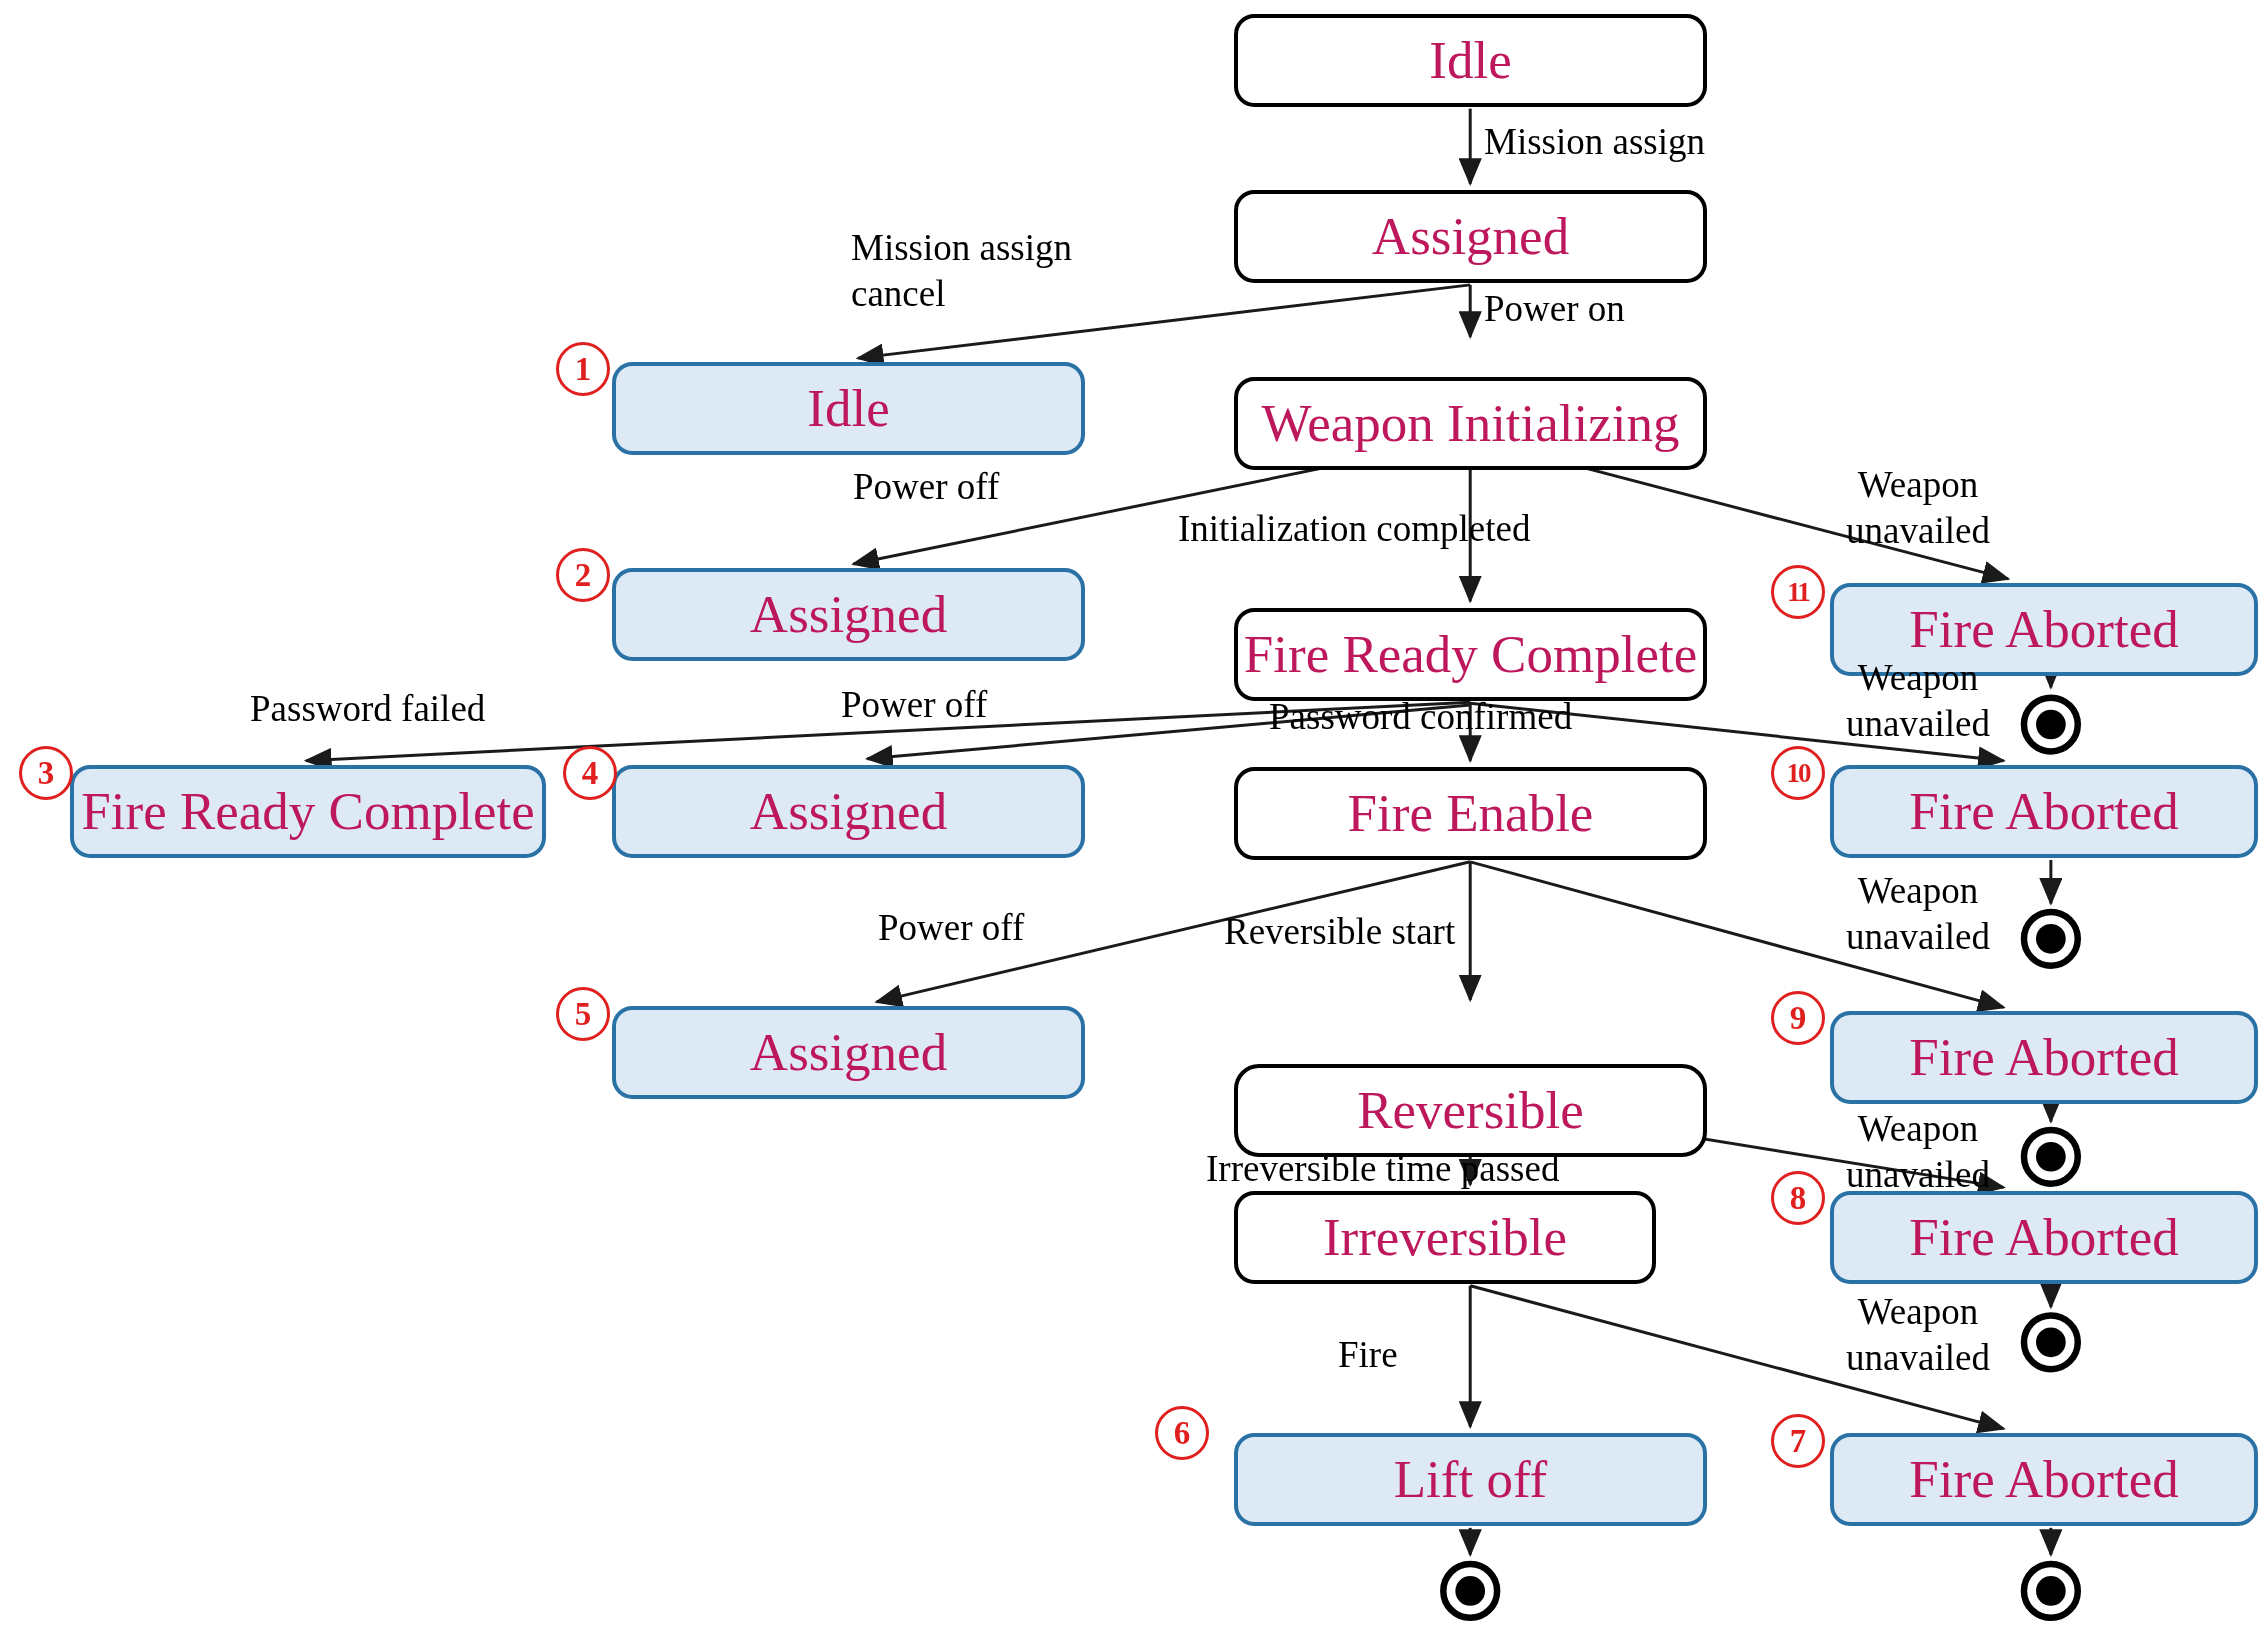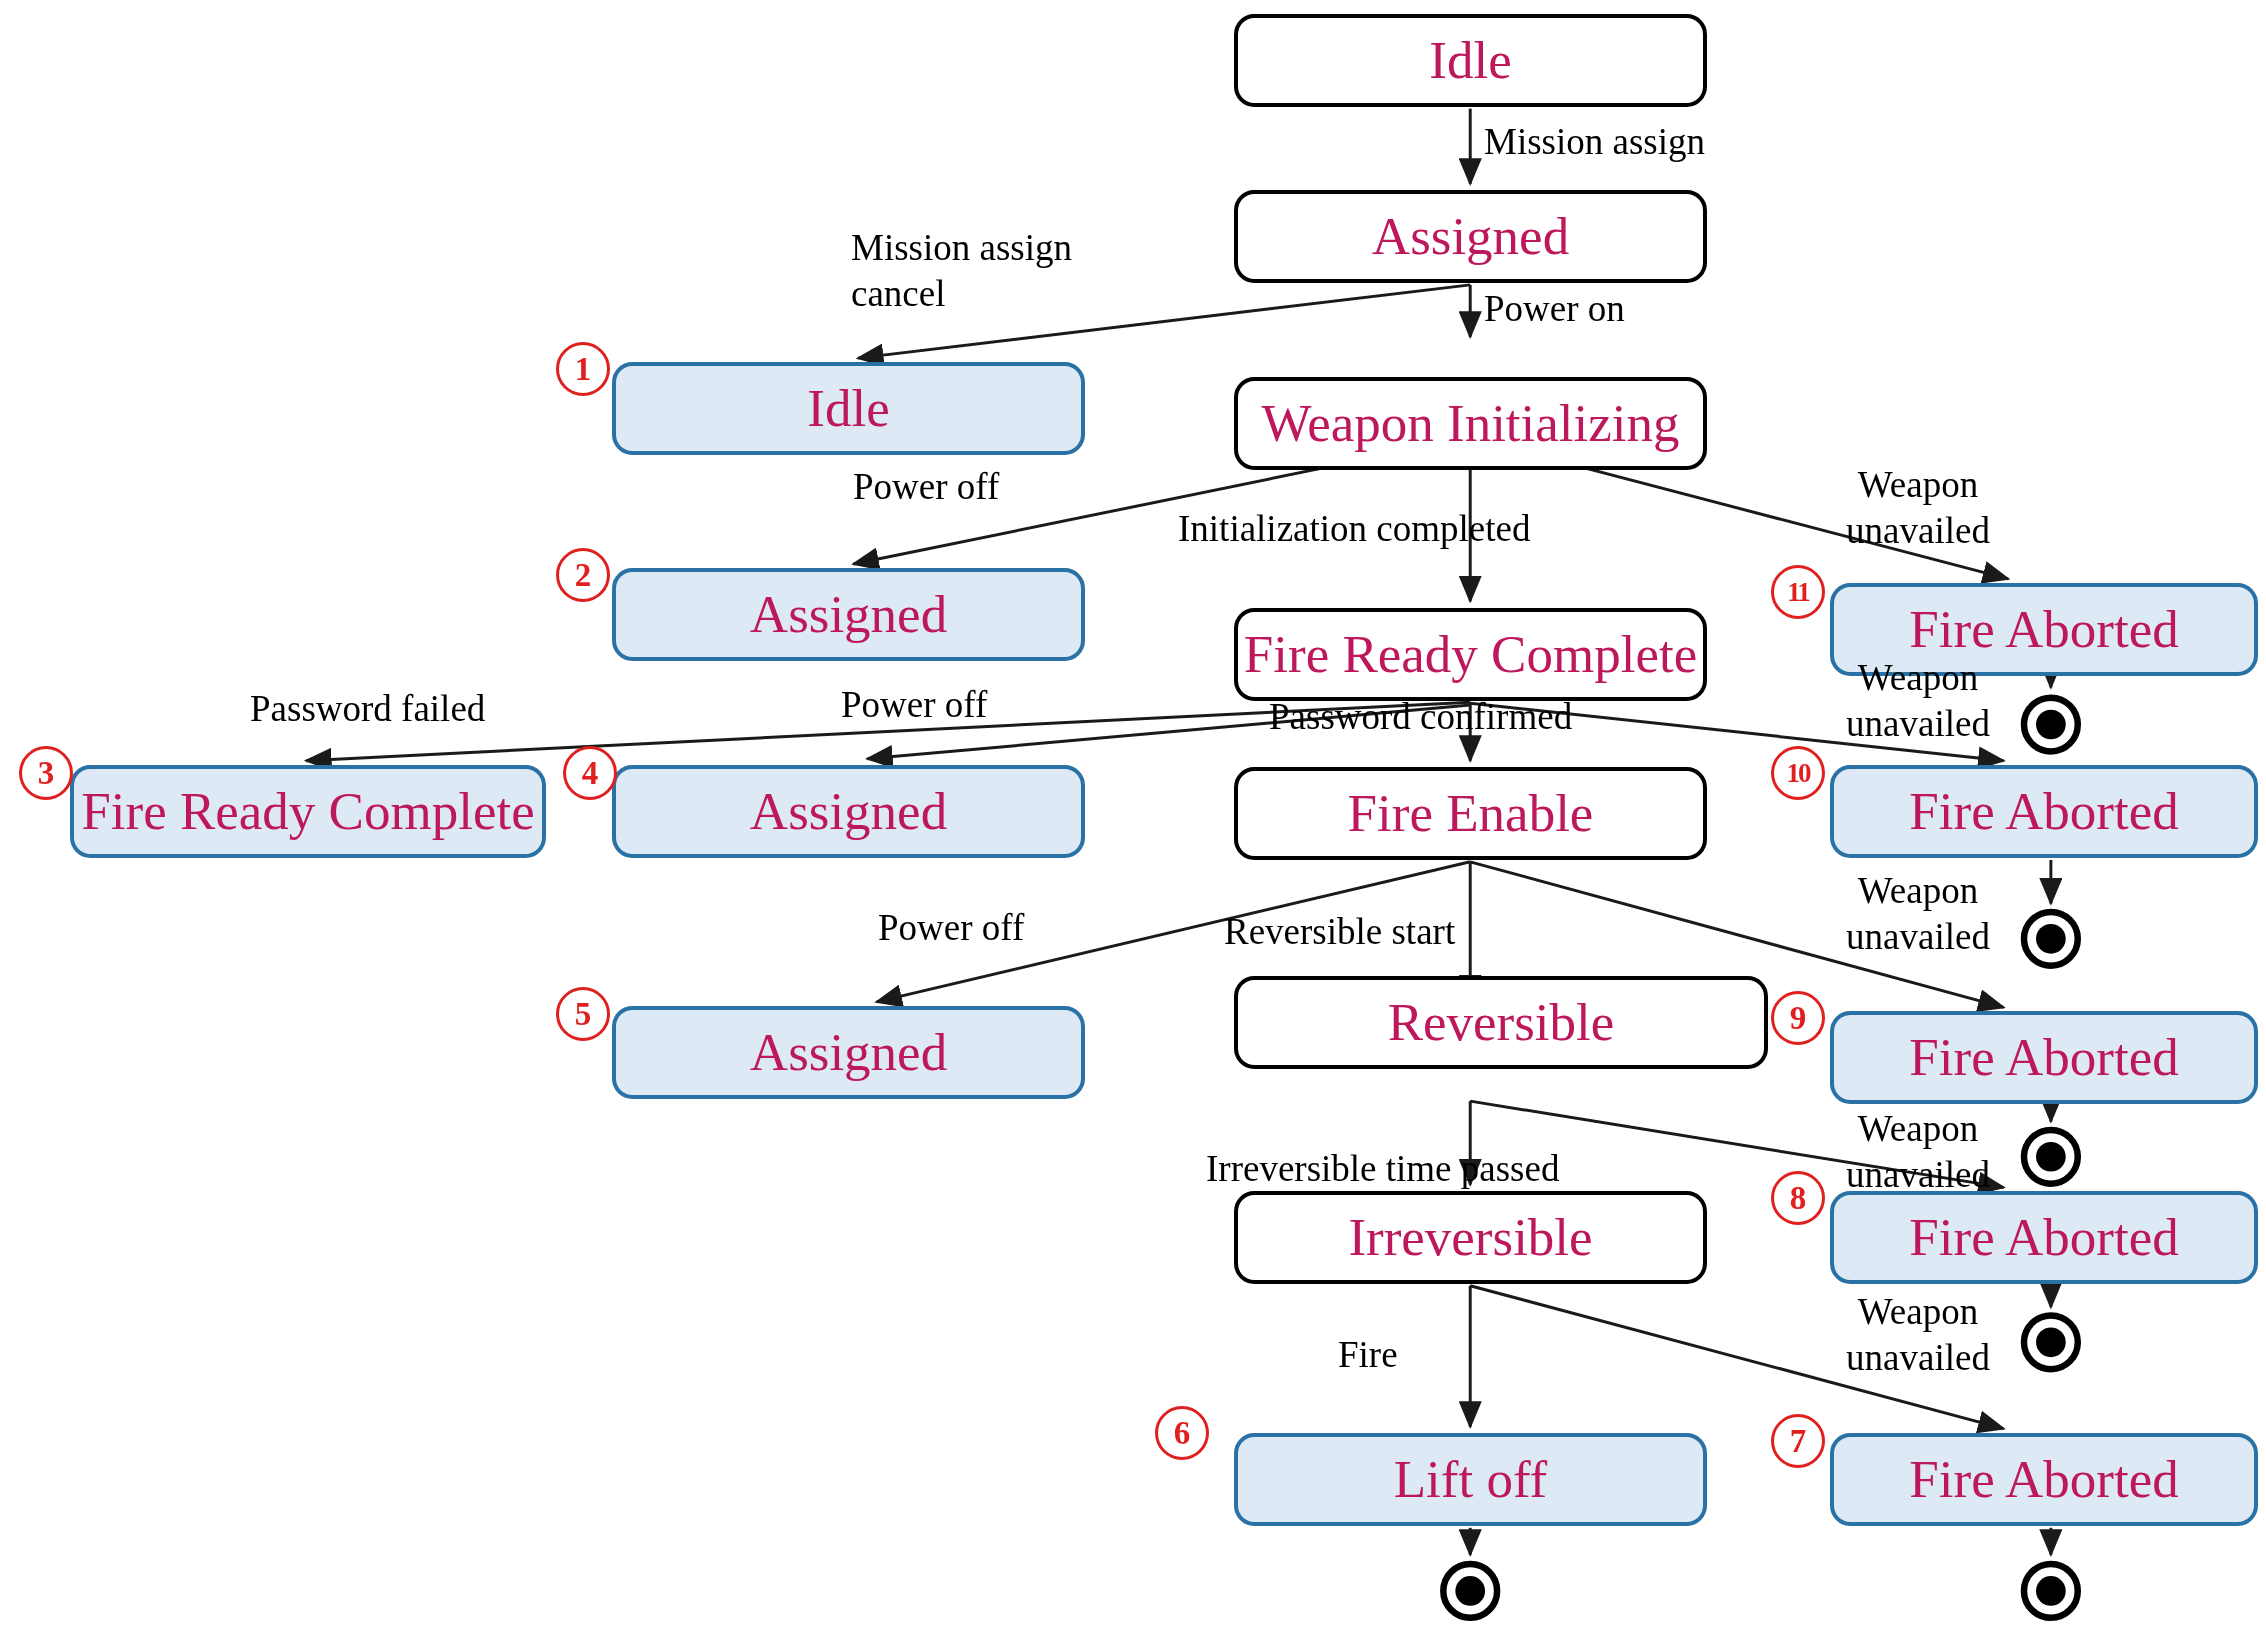--- a/index.html
+++ b/index.html
@@ -117,24 +117,24 @@
     </div>
     <div class="state-box state-plain" style="left: 1234px; top: 343px; width: 473px; height: 93px; margin-top: 34px;">
       <span>Weapon Initializing</span>
     </div>
     <div class="state-box state-plain" style="left: 1234px; top: 608px; width: 473px; height: 93px;">
       <span>Fire Ready Complete</span>
     </div>
     <div class="state-box state-plain" style="left: 1234px; top: 767px; width: 473px; height: 93px;">
       <span>Fire Enable</span>
     </div>
-    <div class="state-box state-plain" style="left: 1234px; top: 976px; width: 534px; height: 93px;">
+    <div class="state-box state-plain" style="left: 1234px; top: 1064px; width: 473px; height: 93px; border-radius: 25px;">
       <span>Reversible</span>
     </div>
-    <div class="state-box state-plain" style="left: 1234px; top: 1191px; width: 473px; height: 93px;">
+    <div class="state-box state-plain" style="left: 1234px; top: 1191px; width: 422px; height: 93px;">
       <span>Irreversible</span>
     </div>
     <div class="state-box state-highlight" style="left: 1234px; top: 1433px; width: 473px; height: 93px;">
       <span>Lift off</span>
     </div>
     <div class="badge" style="left: 1182px; top: 1433px;">6</div>
     <div class="state-box state-highlight" style="left: 612px; top: 362px; width: 473px; height: 93px;">
       <span>Idle</span>
     </div>
     <div class="badge" style="left: 583px; top: 369px;">1</div>

